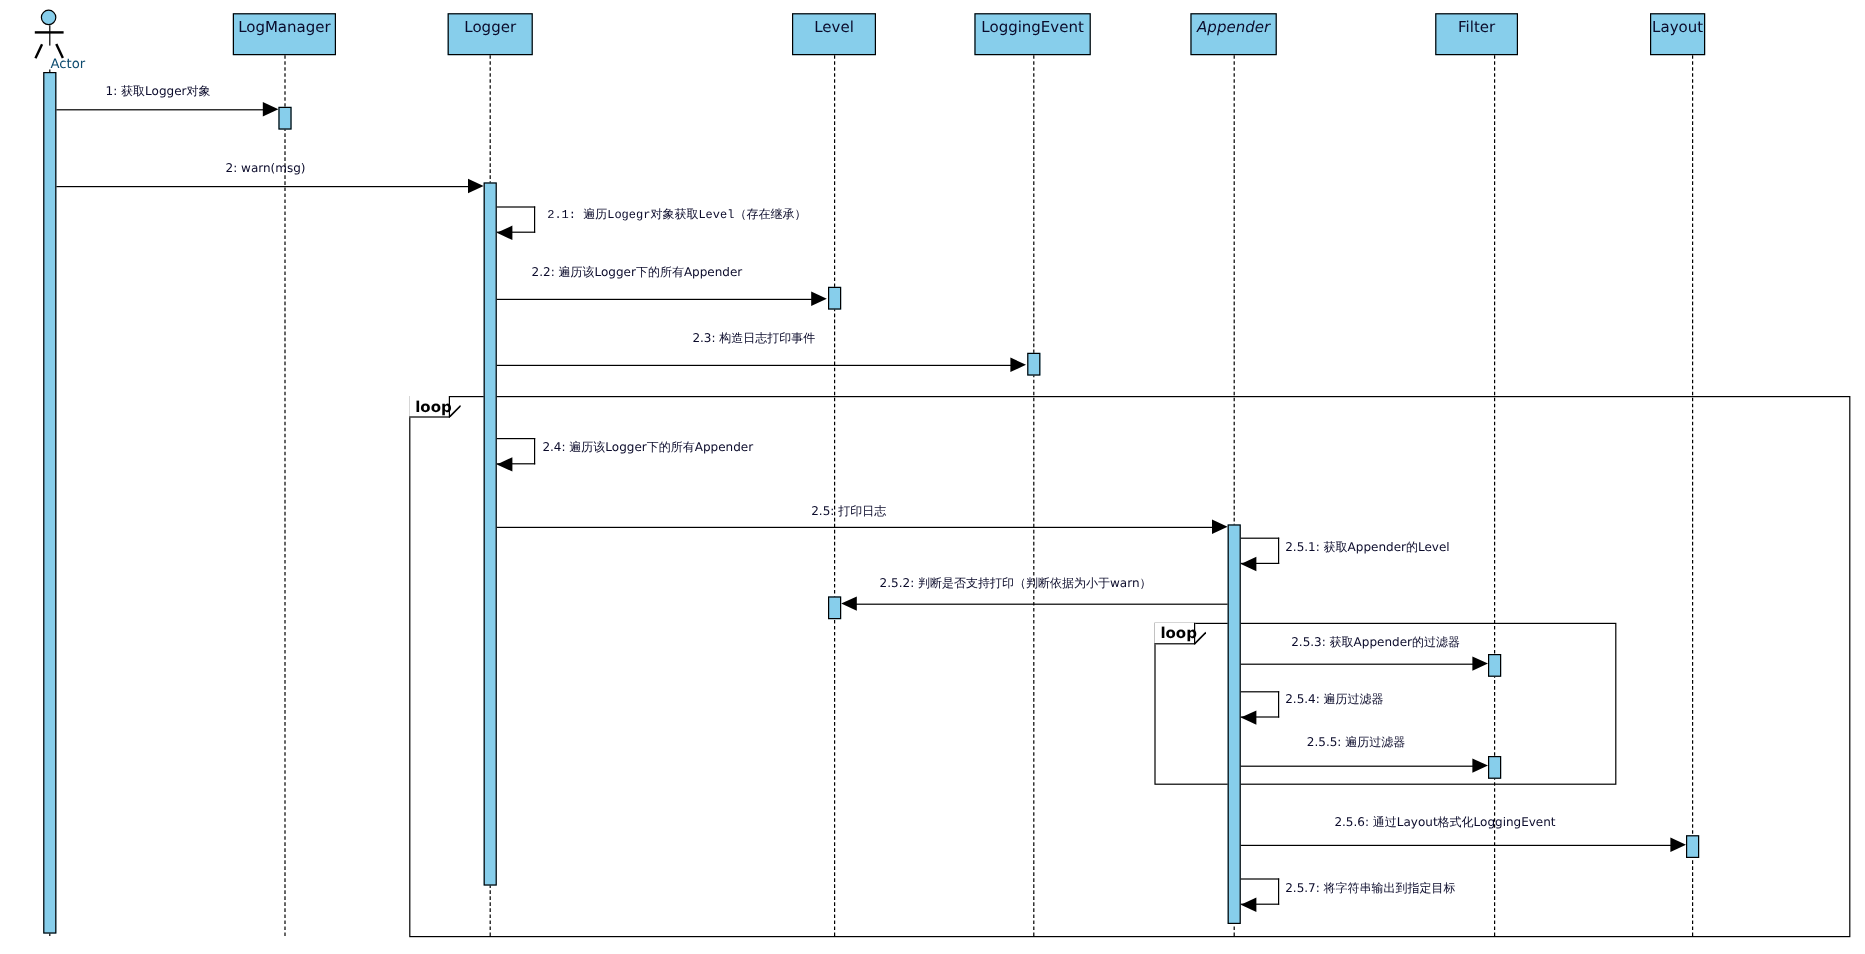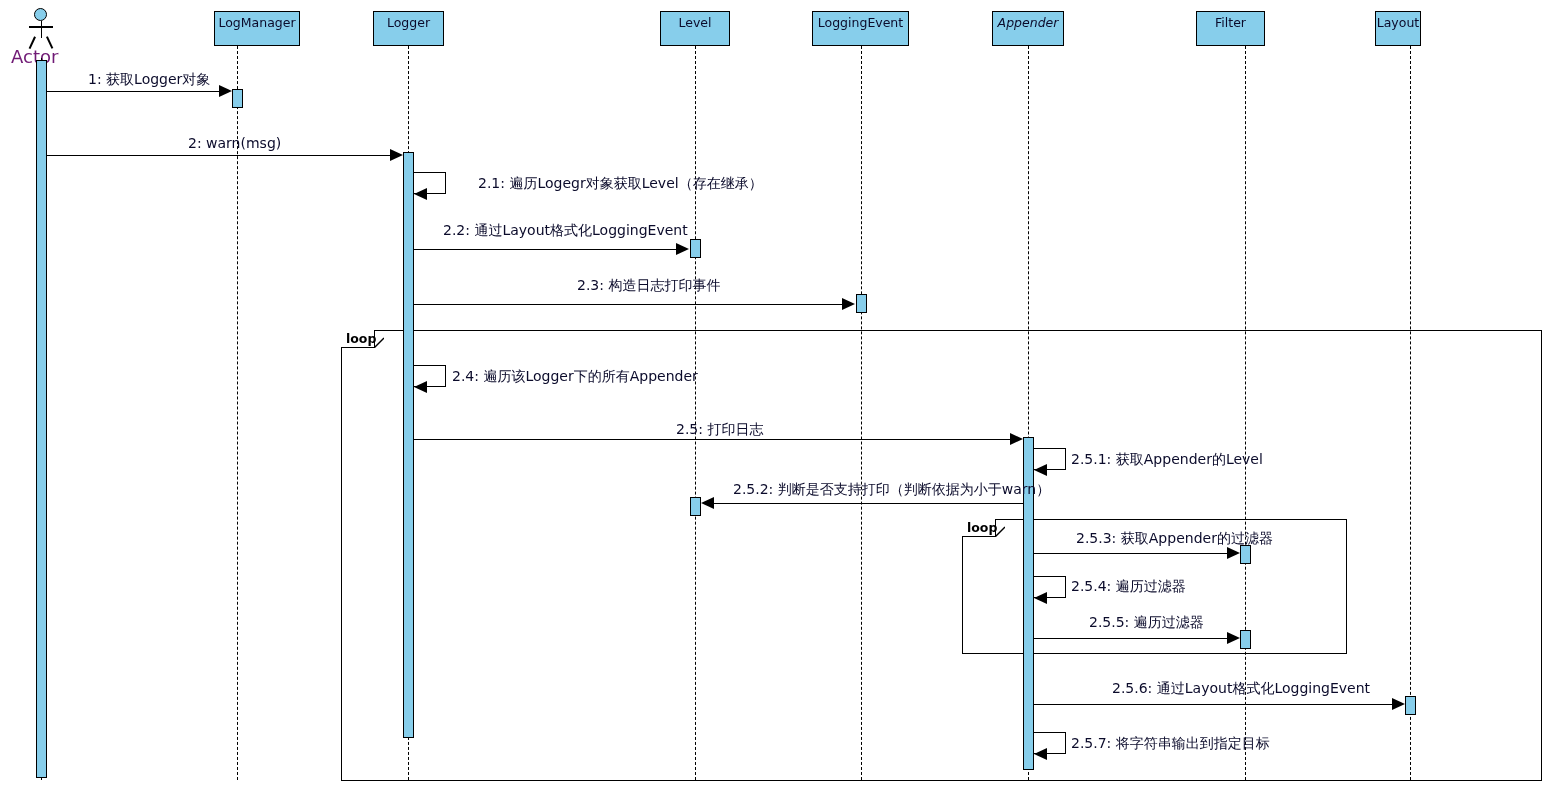--- a/index.html
+++ b/index.html
@@ -44,21 +44,21 @@
   .arrowhead {
     position: absolute;
     width: 0; height: 0;
     border-top: 6px solid transparent;
     border-bottom: 6px solid transparent;
   }
   .arrow-right { border-left: 13px solid #000000; }
   .arrow-left  { border-right: 13px solid #000000; }
   .msg-label {
     position: absolute;
-    font-size: 14px;
+    font-size: 10px;
     color: #0b0b2b;
     white-space: nowrap;
     line-height: 1;
   }
   .selfmsg {
     position: absolute;
     border-top: 1.3px solid #000000;
     border-right: 1.3px solid #000000;
     border-bottom: 1.3px solid #000000;
     background: transparent;
@@ -90,23 +90,23 @@
     border: 1.5px solid #000000;
     border-radius: 50%;
     background: #87CEEB;
   }
   .actor-line {
     position: absolute;
     background: #000000;
   }
   .actor-label {
     position: absolute;
-    font-size: 18px;
-    color: #701a75;
-    text-align: left;
+    font-size: 11px;
+    color: #0c4a6e;
+    text-align: right;
     white-space: nowrap;
     line-height: 1;
   }
 </style>
 </head>
 <body>
 
 <div id="diagram">
 
   <div>
@@ -114,21 +114,21 @@
     <div class="actor-line" style="left:40.5px; top:21px; width:1.6px; height:17px;"></div>
     <div class="actor-line" style="left:29px; top:26px; width:24px; height:1.6px;"></div>
     <div class="actor-line" style="left:34px; top:37px; width:1.5px; height:13px; transform:rotate(25deg); transform-origin: top right;"></div>
     <div class="actor-line" style="left:46px; top:37px; width:1.5px; height:13px; transform:rotate(-25deg); transform-origin: top left;"></div>
     <div class="actor-label" style="left:11px; top:48px; width:60px;">Actor</div>
   </div>
 
   <div class="lifeline-line" style="left:41px; top:58px; height:722px;"></div>
   <div class="activation" style="left:36px; top:60px; width:11px; height:718px;"></div>
 
-  <div class="lifeline-head" style="left:194px; top:11px; width:86px; height:35px;margin-left:20px;">
+  <div class="lifeline-head" style="left:194px; top:11px; width:86px; height:35px;">
     <span>LogManager</span>
   </div>
   <div class="lifeline-line" style="left:237px; top:46px; height:734px;"></div>
 
   <div class="lifeline-head" style="left:373px; top:11px; width:71px; height:35px;">
     <span>Logger</span>
   </div>
   <div class="lifeline-line" style="left:408px; top:46px; height:734px;"></div>
 
   <div class="lifeline-head" style="left:660px; top:11px; width:70px; height:35px;">
@@ -195,25 +195,25 @@
   <div class="msg-line" style="left:47px; top:91px; width:174px;"></div>
   <div class="arrowhead arrow-right" style="left:219px; top:85px;"></div>
   <div class="msg-label" style="left:88px; top:72px;">1: 获取Logger对象</div>
 
   <div class="msg-line" style="left:47px; top:155px; width:345px;"></div>
   <div class="arrowhead arrow-right" style="left:390px; top:149px;"></div>
   <div class="msg-label" style="left:188px; top:136px;">2: warn(msg)</div>
 
   <div class="selfmsg" style="left:414px; top:172px; width:32px; height:22px;"></div>
   <div class="arrowhead arrow-left" style="left:414px; top:188px;"></div>
-  <div class="msg-label" style="left:478px; top:176px;">2.1: 遍历Logegr对象获取Level（存在继承）</div>
+  <div class="msg-label" style="left:456px; top:176px;font-family:Liberation Mono, monospace;">2.1: 遍历Logegr对象获取Level（存在继承）</div>
 
   <div class="msg-line" style="left:414px; top:249px; width:264px;"></div>
   <div class="arrowhead arrow-right" style="left:676px; top:243px;"></div>
-  <div class="msg-label" style="left:443px; top:223px;">2.2: 通过Layout格式化LoggingEvent</div>
+  <div class="msg-label" style="left:443px; top:223px;">2.2: 遍历该Logger下的所有Appender</div>
 
   <div class="msg-line" style="left:414px; top:304px; width:430px;"></div>
   <div class="arrowhead arrow-right" style="left:842px; top:298px;"></div>
   <div class="msg-label" style="left:577px; top:278px;">2.3: 构造日志打印事件</div>
 
   <div class="selfmsg" style="left:414px; top:365px; width:32px; height:22px;"></div>
   <div class="arrowhead arrow-left" style="left:414px; top:381px;"></div>
   <div class="msg-label" style="left:452px; top:369px;">2.4: 遍历该Logger下的所有Appender</div>
 
   <div class="msg-line" style="left:414px; top:439px; width:597px;"></div>

